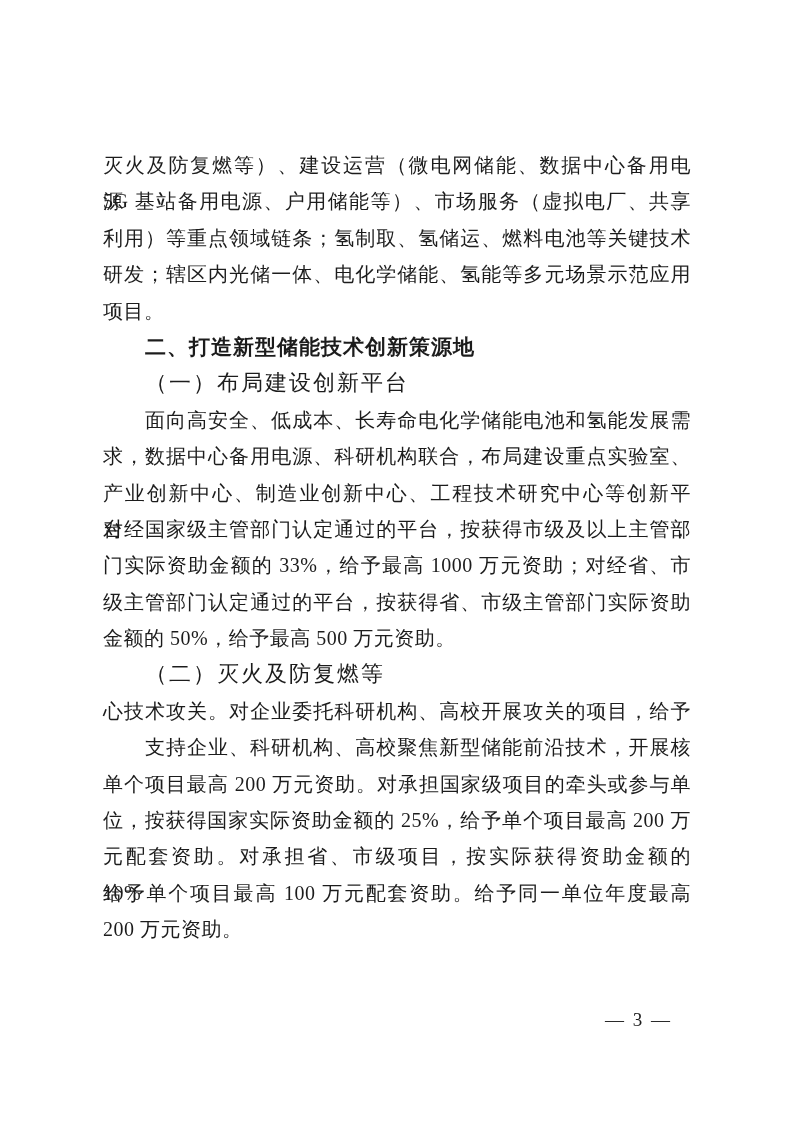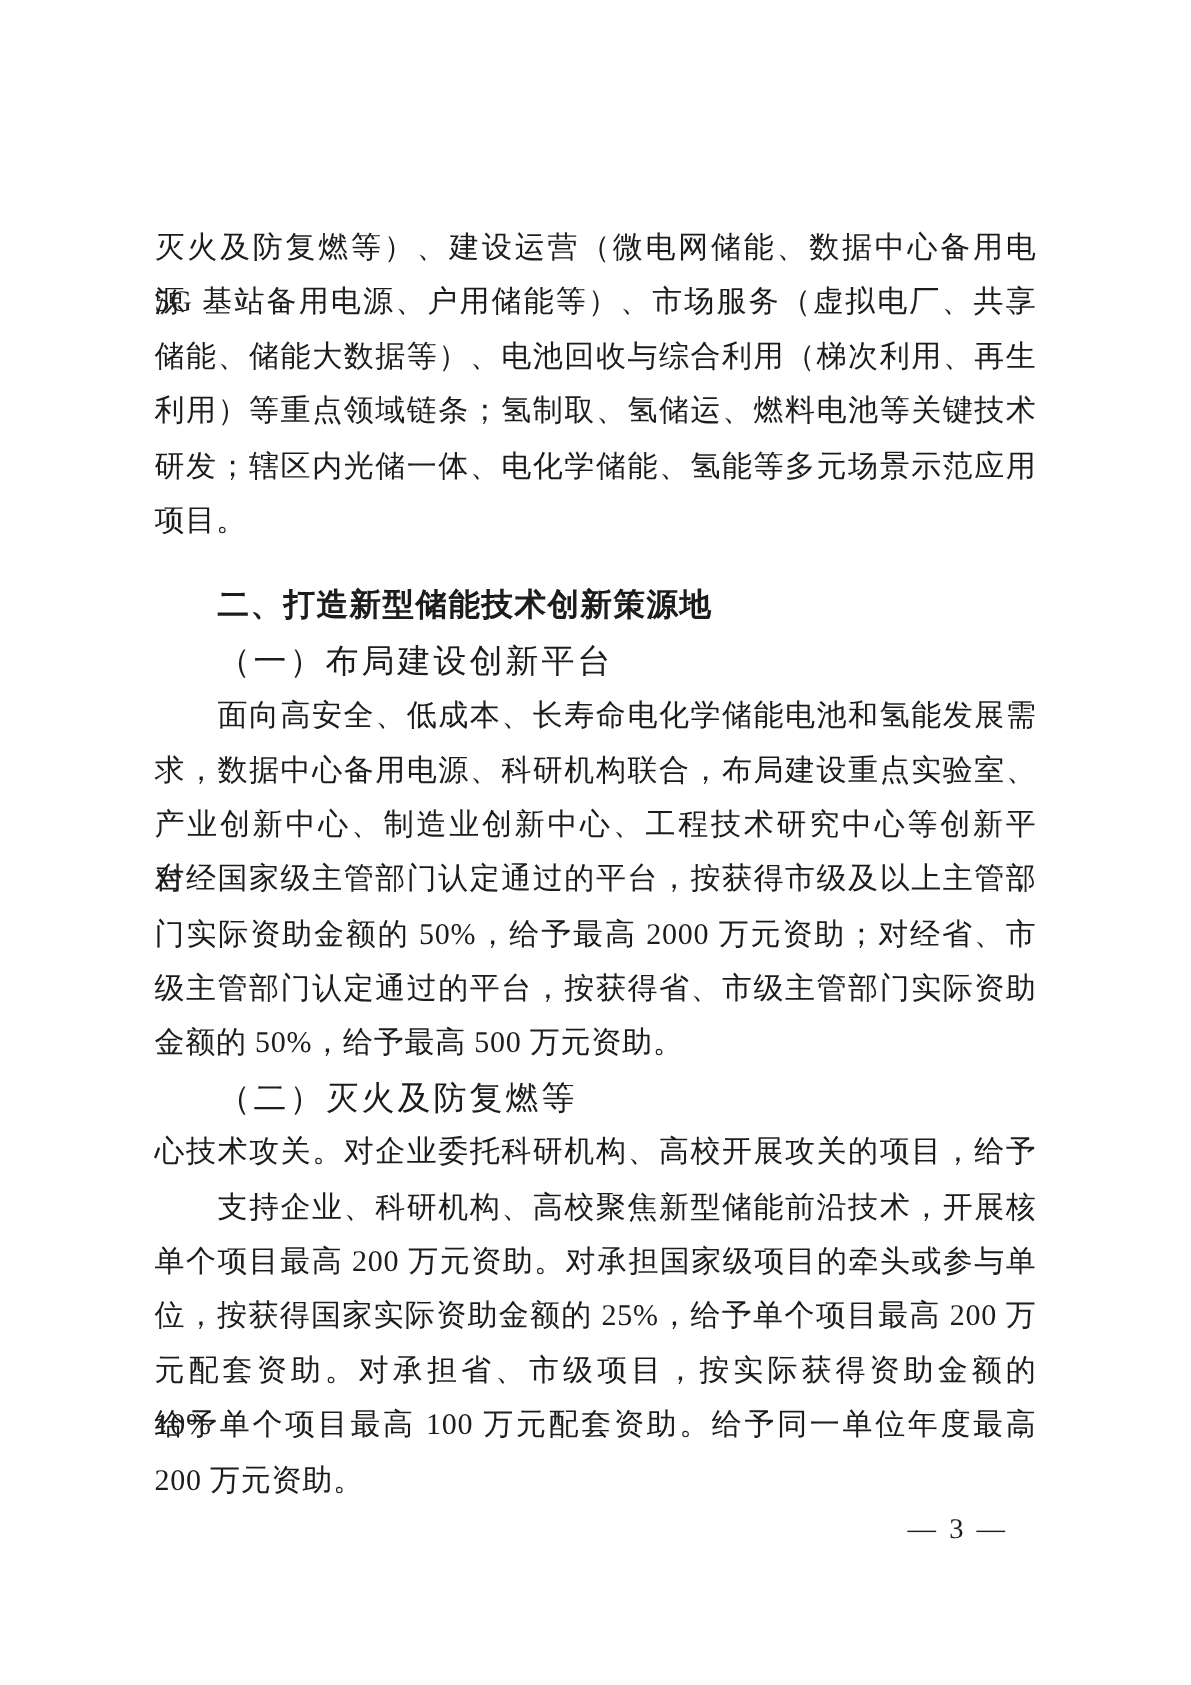--- a/index.html
+++ b/index.html
@@ -46,21 +46,20 @@
   }
   
   .indent {
     text-indent: 42px;
   }
   .heading {
     font-family: "Liberation Sans", "DejaVu Sans", sans-serif;
     font-weight: bold;
     font-size: 21px;
     letter-spacing: 1px;
-    margin-top: 21px;
   }
   .kaiti {
     
     font-size: 22px;
     letter-spacing: 2px;
   }
   .page-number {
     position: absolute;
     top: 1006px;
     right: 122px;
@@ -73,36 +72,35 @@
 </head>
 <body>
 
 <div class="page">
 
   <div class="doc-body">
 
     <div>
       <div class="line just">灭火及防复燃等）、建设运营（微电网储能、数据中心备用电源、</div>
       <div class="line just">5G 基站备用电源、户用储能等）、市场服务（虚拟电厂、共享</div>
-      <div class="line just">储能、储能大数据等）、电池回收与综合利用（梯次利用、再生</div>
       <div class="line just">利用）等重点领域链条；氢制取、氢储运、燃料电池等关键技术</div>
       <div class="line just">研发；辖区内光储一体、电化学储能、氢能等多元场景示范应用</div>
       <div class="line last">项目。</div>
     </div>
 
     <div class="line heading indent last">二、打造新型储能技术创新策源地</div>
 
     <div class="line kaiti indent last">（一）布局建设创新平台</div>
 
     <div>
       <div class="line just indent">面向高安全、低成本、长寿命电化学储能电池和氢能发展需</div>
       <div class="line just">求，数据中心备用电源、科研机构联合，布局建设重点实验室、</div>
       <div class="line just">产业创新中心、制造业创新中心、工程技术研究中心等创新平台，</div>
       <div class="line just">对经国家级主管部门认定通过的平台，按获得市级及以上主管部</div>
-      <div class="line just">门实际资助金额的 50%，给予最高 2000 万元资助；对经省、市</div>
+      <div class="line just">门实际资助金额的 33%，给予最高 1000 万元资助；对经省、市</div>
       <div class="line just">级主管部门认定通过的平台，按获得省、市级主管部门实际资助</div>
       <div class="line last">金额的 50%，给予最高 500 万元资助。</div>
     </div>
 
     <div class="line kaiti indent last">（二）灭火及防复燃等</div>
 
     <div>
       <div class="line just">心技术攻关。对企业委托科研机构、高校开展攻关的项目，给予</div>
       <div class="line just indent">支持企业、科研机构、高校聚焦新型储能前沿技术，开展核</div>
       <div class="line just">单个项目最高 200 万元资助。对承担国家级项目的牵头或参与单</div>

